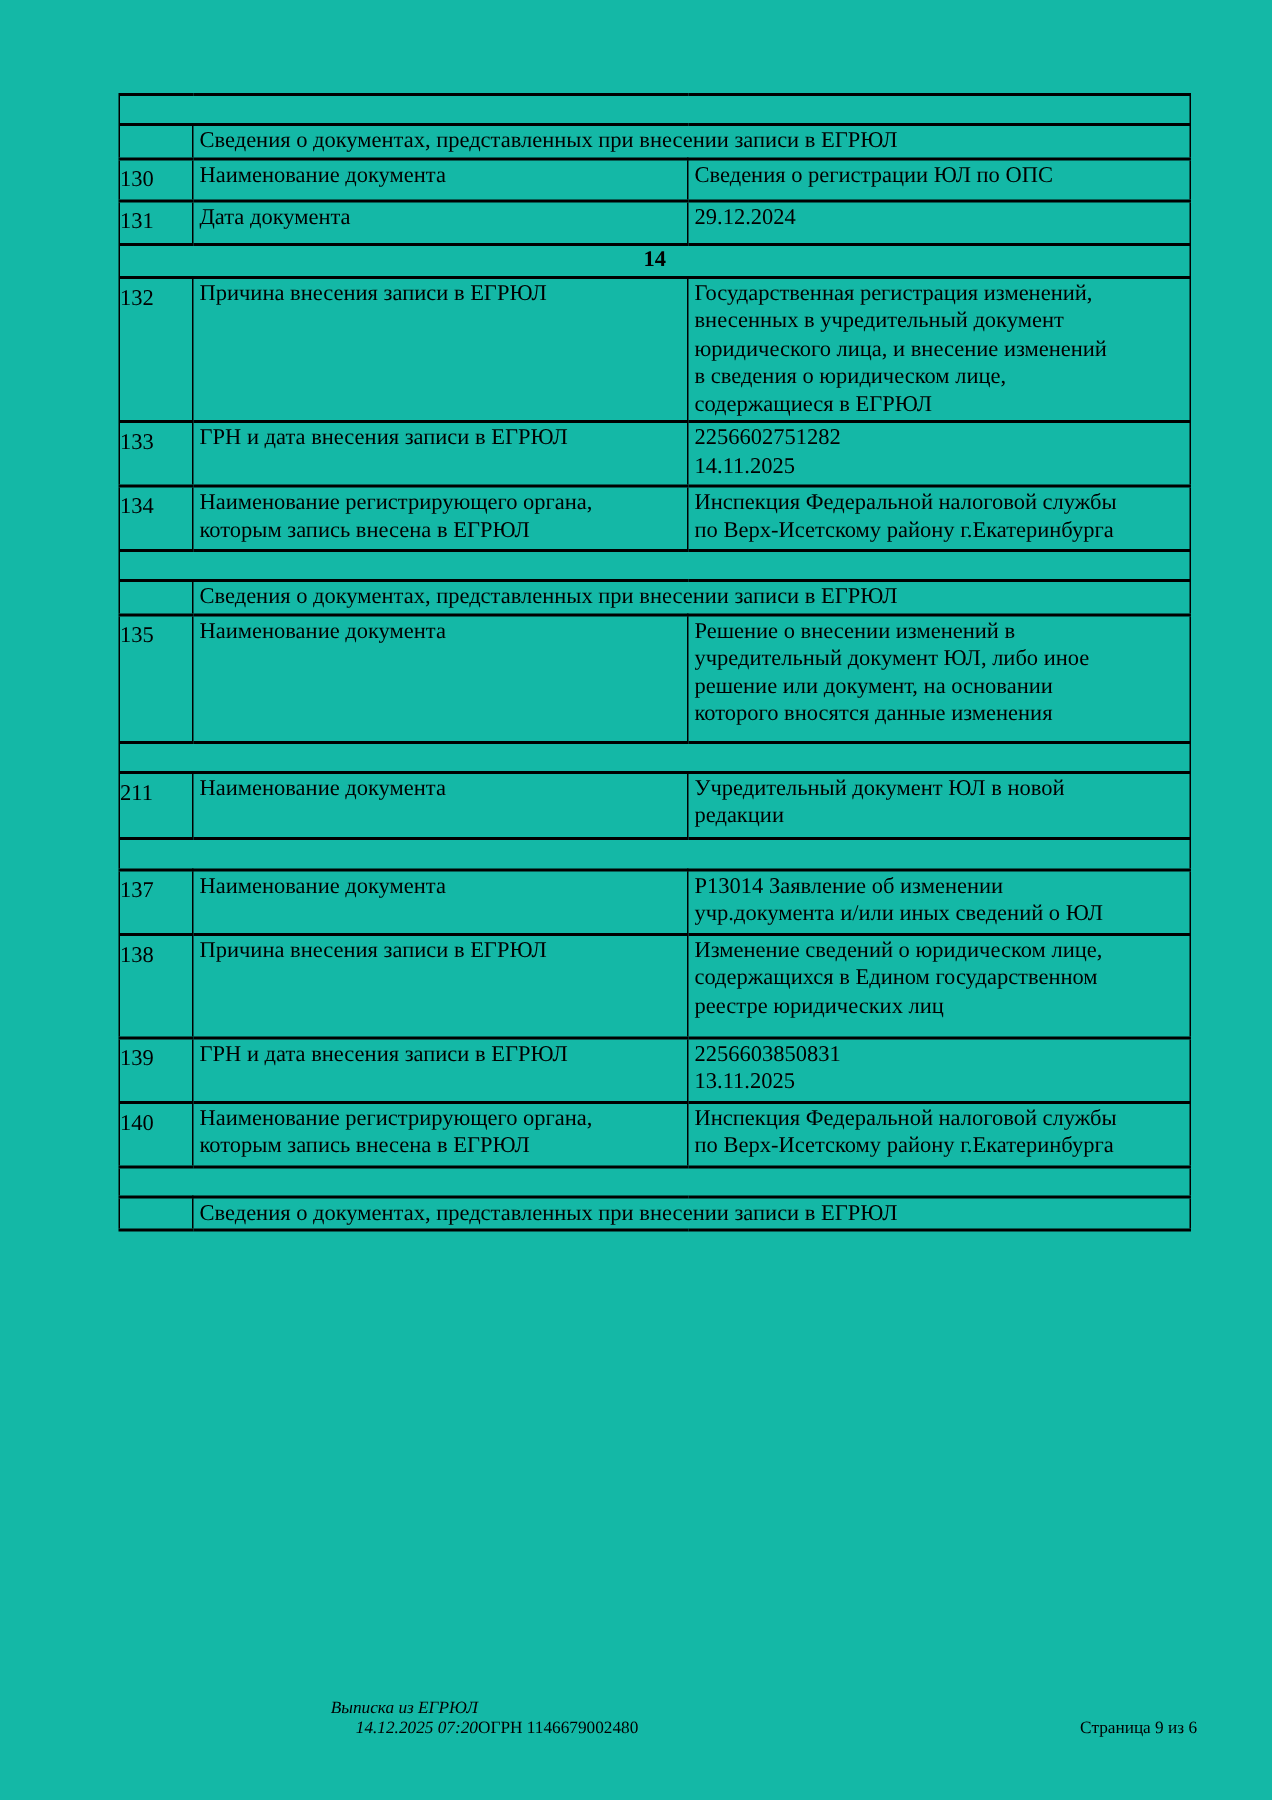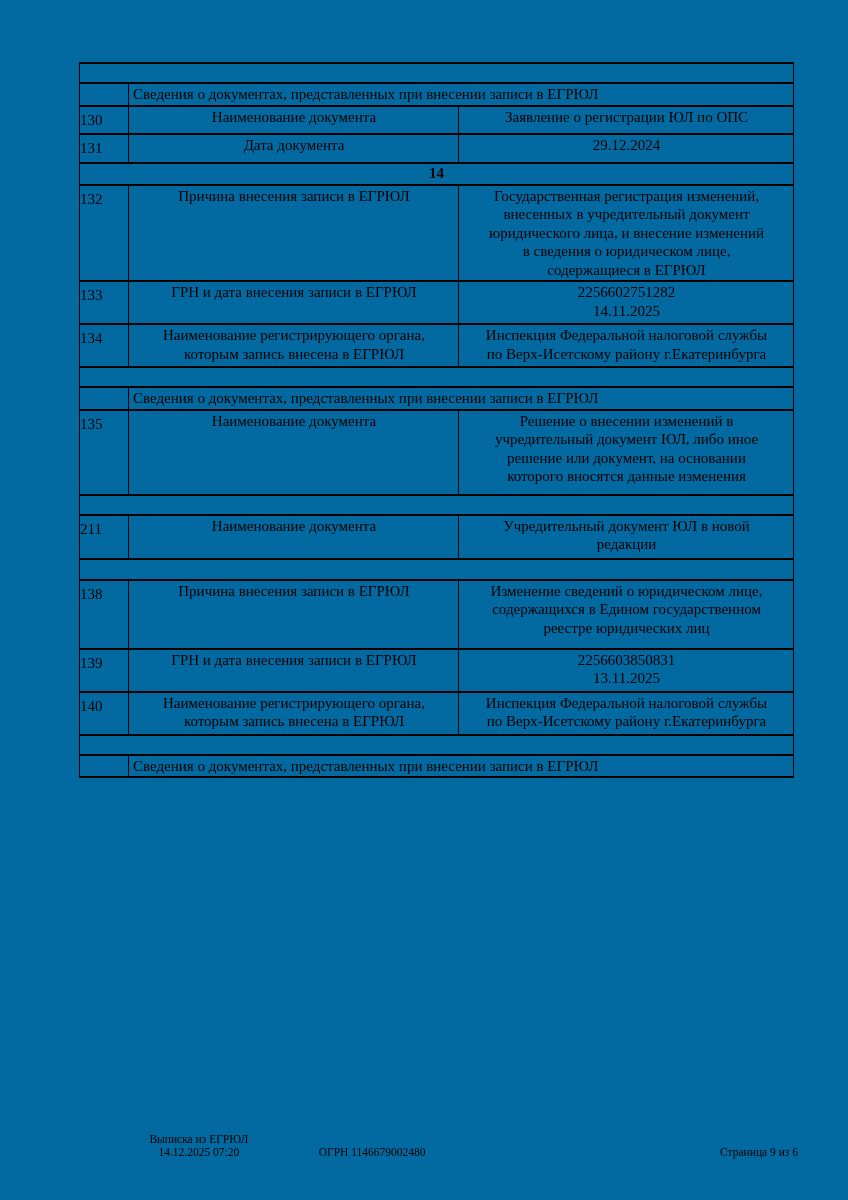--- a/index.html
+++ b/index.html
@@ -4,21 +4,21 @@
 <style>
   html, body { margin: 0; padding: 0; }
   body {
     width: 848px; height: 1200px;
     background: #ffffff;
     font-family: "Liberation Serif", serif;
     color: #000;
     position: relative;
     overflow: hidden;
   }
-  .page { position: absolute; inset: 0; background: #0369a1; }
+  .page { position: absolute; inset: 0; background: #14b8a6; }
 
   table.doc-table {
     position: absolute;
     left: 79px; top: 62px;
     width: 714px;
     border-collapse: collapse;
     table-layout: fixed;
   }
   .doc-table col.c-num { width: 49px; }
   .doc-table col.c-label { width: 330px; }
@@ -33,41 +33,40 @@
     line-height: 18.5px;
     padding: 1px 3px 1px 4px;
     overflow: hidden;
   }
   .doc-table td.cell-num {
     padding: 4px 0;
   }
   .doc-table td.cell-label,
   .doc-table td.cell-value {
     white-space: pre-line;
-    text-align: center;
   }
   .doc-table td.cell-section {
     text-align: center;
     font-weight: bold;
     vertical-align: middle;
     padding: 0;
   }
   .doc-table td.cell-header { }
   .doc-table td.cell-spacer { }
 
   .footer {
     position: absolute;
     left: 79px; top: 1133px;
     width: 719px;
     display: flex;
     align-items: flex-end;
     font-size: 11.5px;
     line-height: 12.5px;
   }
-  .footer .f-left  { flex: 1; text-align: center; }
+  .footer .f-left  { flex: 1; text-align: right; font-style: italic; }
   .footer .f-center{ flex: 1; text-align: left; }
   .footer .f-right { flex: 1; text-align: right; }
 </style>
 </head>
 <body>
 
 <div class="page">
 
   <table class="doc-table">
     <colgroup>
@@ -82,21 +81,21 @@
       </tr>
 
       <tr style="height:21px">
         <td class="cell-num"></td>
         <td class="cell-header" colspan="2">Сведения о документах, представленных при внесении записи в ЕГРЮЛ</td>
       </tr>
 
       <tr style="height:21px">
         <td class="cell-num">130</td>
         <td class="cell-label">Наименование документа</td>
-        <td class="cell-value">Заявление о регистрации ЮЛ по ОПС</td>
+        <td class="cell-value">Сведения о регистрации ЮЛ по ОПС</td>
       </tr>
 
       <tr style="height:21px">
         <td class="cell-num">131</td>
         <td class="cell-label">Дата документа</td>
         <td class="cell-value">29.12.2024</td>
       </tr>
 
       <tr style="height:22px">
         <td class="cell-section" colspan="3">14</td>
@@ -153,20 +152,26 @@
         <td class="cell-num">211</td>
         <td class="cell-label">Наименование документа</td>
         <td class="cell-value">Учредительный документ ЮЛ в новой
 редакции</td>
       </tr>
 
       <tr style="height:21px">
         <td class="cell-spacer" colspan="3"></td>
       </tr>
 
+      <tr style="height:43px">
+        <td class="cell-num">137</td>
+        <td class="cell-label">Наименование документа</td>
+        <td class="cell-value">Р13014 Заявление об изменении
+учр.документа и/или иных сведений о ЮЛ</td>
+      </tr>
 
 
       <tr style="height:69px">
         <td class="cell-num">138</td>
         <td class="cell-label">Причина внесения записи в ЕГРЮЛ</td>
         <td class="cell-value">Изменение сведений о юридическом лице,
 содержащихся в Едином государственном
 реестре юридических лиц</td>
       </tr>
 

